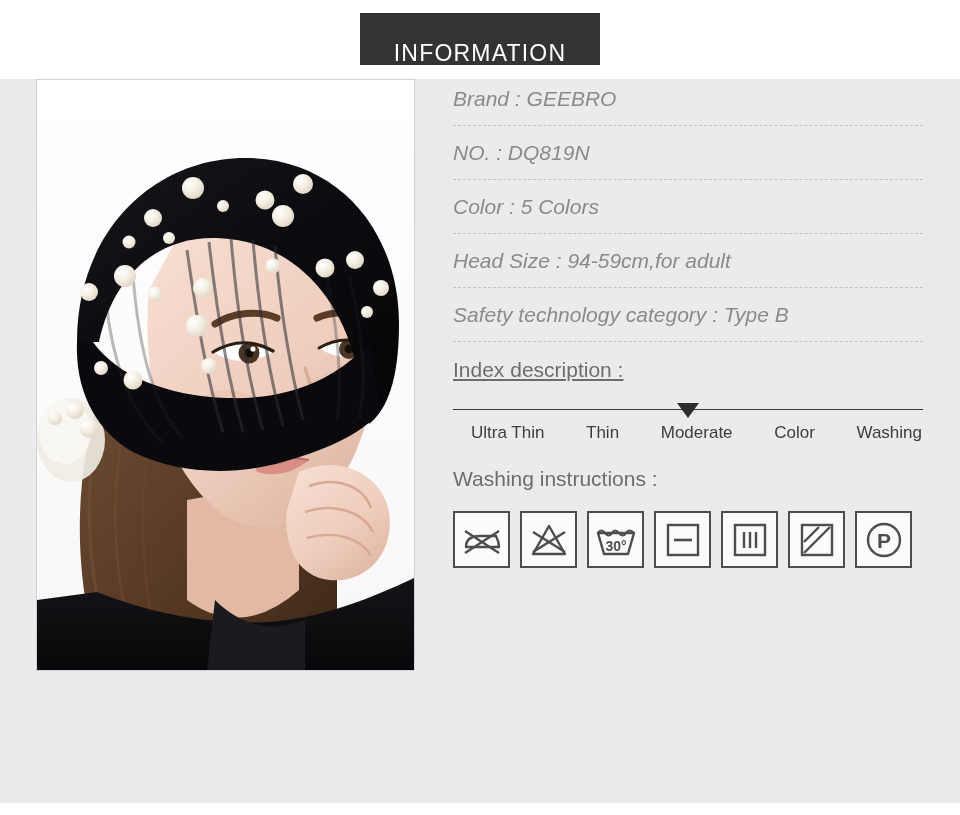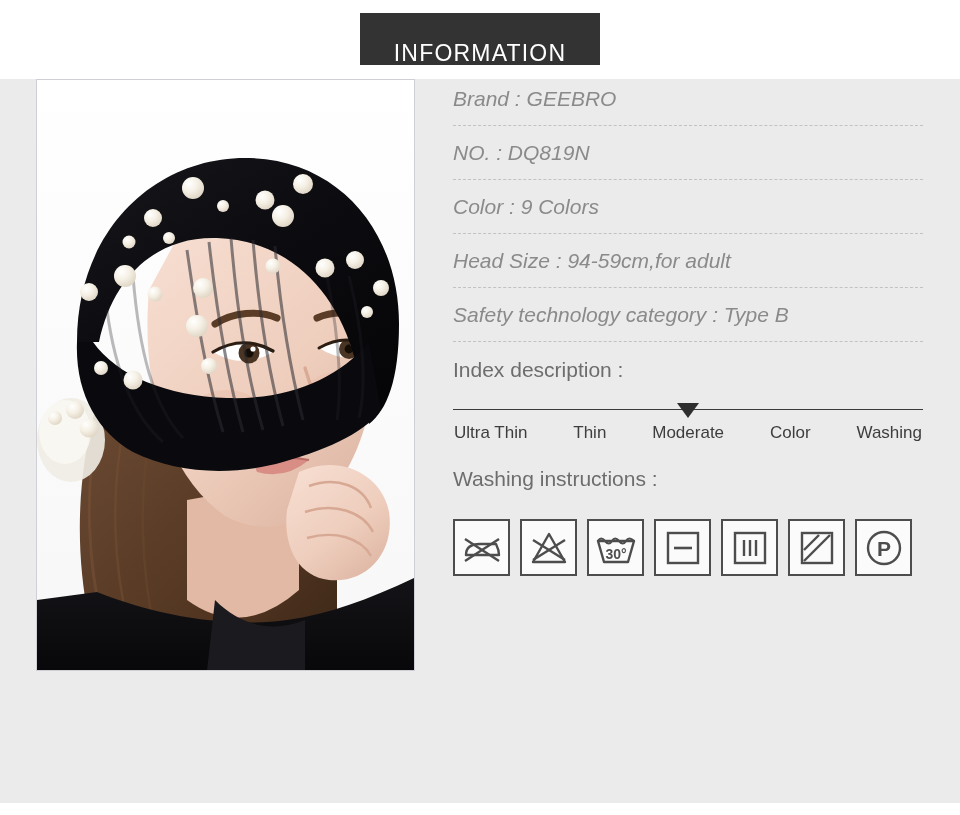--- a/index.html
+++ b/index.html
@@ -86,20 +86,21 @@
   
   .section-head {
     height: 56px;
     display: flex;
     align-items: center;
   }
   .section-head-text {
     font-size: 21px;
     color: #6d6d6d;
     font-weight: 400;
+    text-decoration: underline;
   }
 
   .index-wrap {
     position: relative;
     width: 470px;
   }
   .index-bar {
     position: relative;
     height: 14px;
   }
@@ -124,38 +125,39 @@
     display: flex;
     justify-content: space-between;
     margin-top: 11px;
     padding: 0 1px;
   }
   .index-label {
     font-size: 17px;
     color: #3d3d3d;
     font-weight: 400;
     white-space: nowrap;
+    margin-left: 17px;
   }
 
   
   .wash-head {
     height: 60px;
     display: flex;
     align-items: flex-end;
     padding-bottom: 12px;
   }
   .wash-head-text {
     font-size: 21px;
     color: #6d6d6d;
     font-weight: 400;
   }
   .wash-icons {
     display: flex;
     gap: 10px;
-    margin-top: 16px;
+    margin-top: 8px;
   }
   .wash-icon {
     width: 57px;
     height: 57px;
     border: 2px solid #4d4d4d;
     background: #fbfbfb;
     display: flex;
     align-items: center;
     justify-content: center;
   }
@@ -308,21 +310,21 @@
 
 <div class="info-col">
 
   <div class="spec-row">
     <span class="spec-text">Brand : GEEBRO</span>
   </div>
   <div class="spec-row">
     <span class="spec-text">NO. : DQ819N</span>
   </div>
   <div class="spec-row">
-    <span class="spec-text">Color : 9 Colors</span>
+    <span class="spec-text">Color : 5 Colors</span>
   </div>
   <div class="spec-row">
     <span class="spec-text">Head Size : 94-59cm,for adult</span>
   </div>
   <div class="spec-row">
     <span class="spec-text">Safety technology category : Type B</span>
   </div>
 
   <div class="section-head">
     <span class="section-head-text">Index description :</span>

